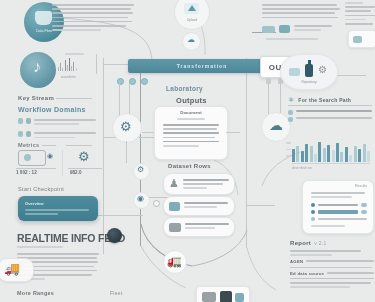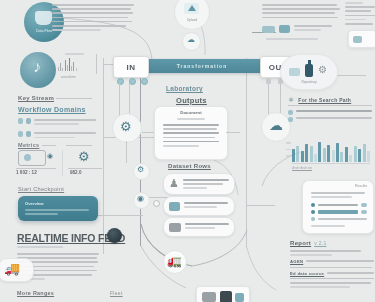--- a/index.html
+++ b/index.html
@@ -11,21 +11,21 @@
     filter:blur(0.35px);
   }
   .stage{position:absolute;inset:0;}
   .abs{position:absolute;}
 
   
   .ln{height:1.6px;background:#b9bdc0;border-radius:1px;margin-bottom:2.6px;opacity:.85;}
   .ln.d{background:#9aa1a6;}
   .ln.l{background:#ccd0d3;}
   .txtblk{filter:blur(.7px);}
-  .hdtxt{filter:blur(.55px);letter-spacing:.3px;text-decoration:underline;}
+  .hdtxt{filter:blur(.55px);letter-spacing:.3px;}
 
   
   .badge{border-radius:50%;}
   .badge.t1{background:radial-gradient(circle at 35% 30%,#7fb4bf,#4e8c9c 70%,#3d7888);}
   .badge.t2{background:radial-gradient(circle at 38% 32%,#93bcc6,#5d93a3 72%,#4a7f90);}
   .ring{border-radius:50%;background:#f4f5f5;border:1px solid #dfe2e3;}
 
   
   .hline{height:1px;background:#c4c8ca;}
   .vline{width:1px;background:#c4c8ca;}
@@ -239,23 +239,20 @@
     <div class="ln" style="width:100%"></div>
     <div class="ln l" style="width:70%"></div>
     <div class="ln" style="width:94%"></div>
   </div>
   <div class="abs card" style="left:348px;top:30px;width:27px;height:16px;">
     <div class="abs micoicon" style="left:4px;top:5px;width:9px;height:7px;"></div>
   </div>
 
   <div class="abs banner" style="left:128px;top:59px;width:148px;height:14px;">
     <div class="abs" style="left:0;top:4px;width:148px;text-align:center;font-size:5px;font-weight:700;color:#d9ecef;letter-spacing:1px;filter:blur(.7px);">Transformation</div>
-  </div>
-  <div class="abs bannerbtn" style="left:113px;top:56px;width:34px;height:20px;">
-    <span>IN</span>
   </div>
   <div class="abs bannerbtn" style="left:260px;top:56px;width:34px;height:20px;">
     <span>OUT</span>
   </div>
   <div class="abs hdtxt" style="left:166px;top:85px;font-size:6.5px;font-weight:700;color:#6b8f9b;">Laboratory</div>
   <div class="abs hdtxt" style="left:176px;top:96px;font-size:7.5px;font-weight:700;color:#5a6468;">Outputs</div>
 
   <div class="abs" style="left:117px;top:78px;display:flex;gap:5px;">
     <div style="width:5px;height:5px;border-radius:50%;background:#9fc6ce;border:1px solid #7fb0bb;"></div>
     <div style="width:5px;height:5px;border-radius:50%;background:#9fc6ce;border:1px solid #7fb0bb;"></div>

